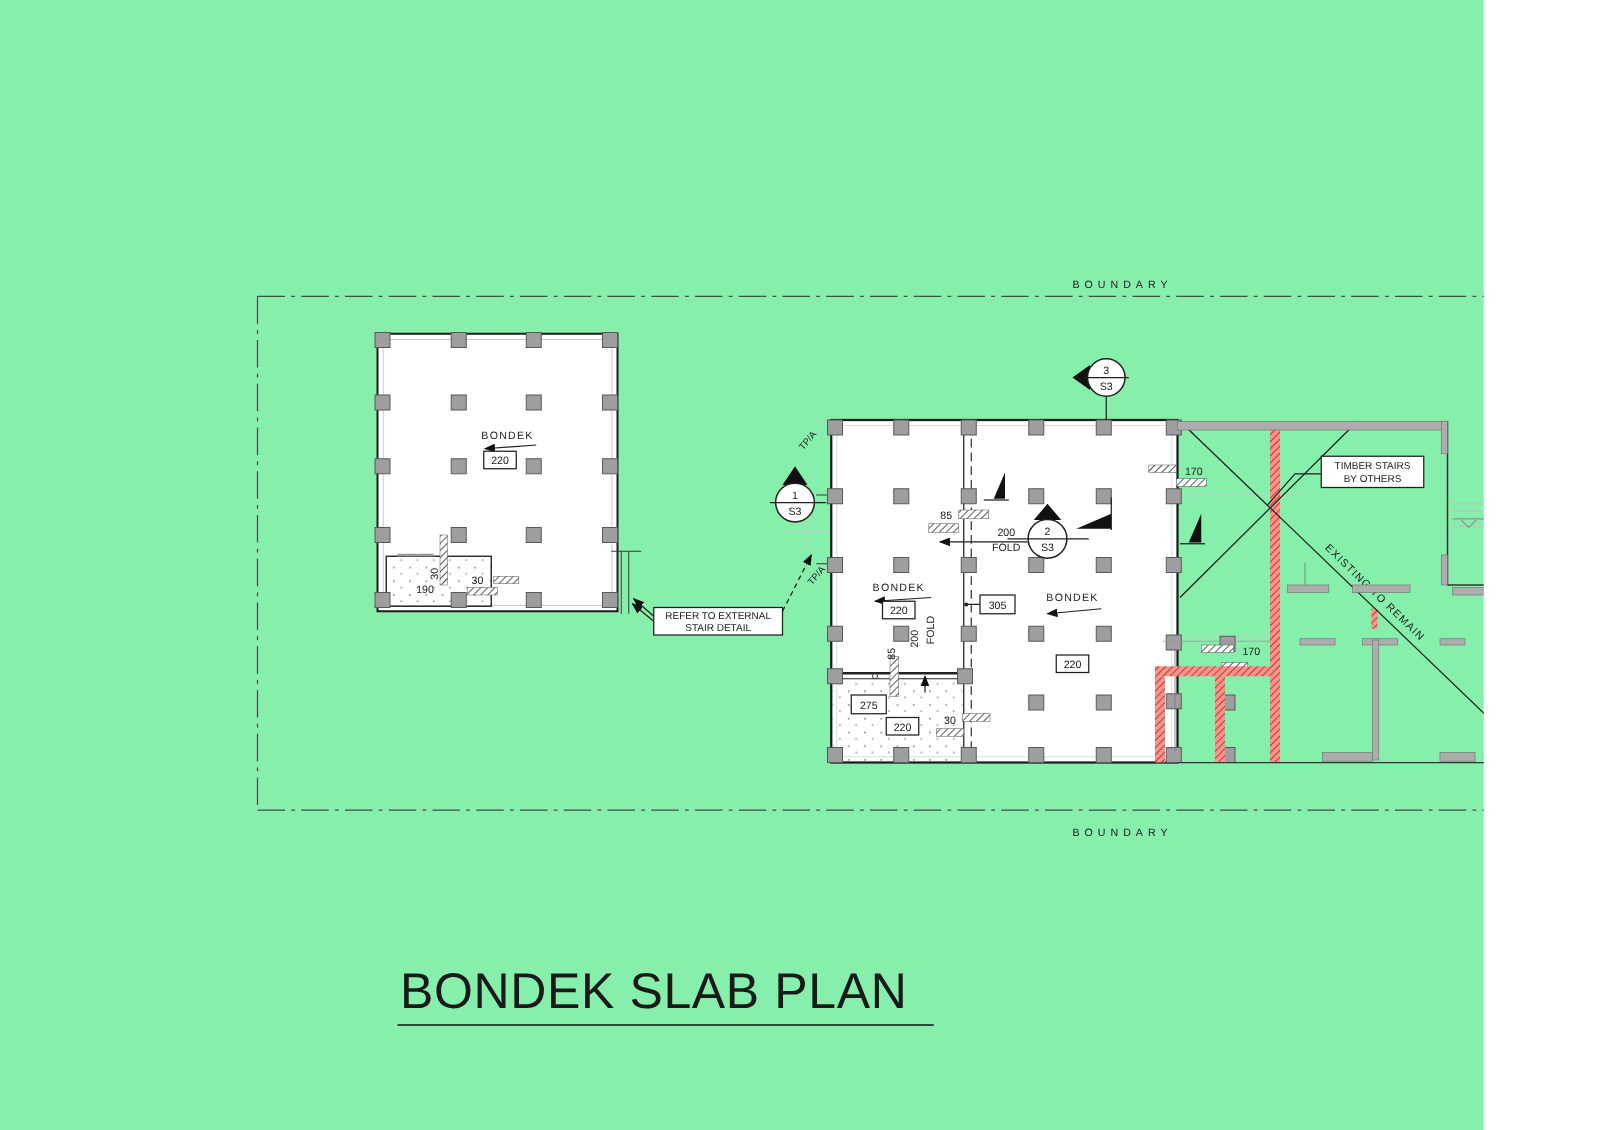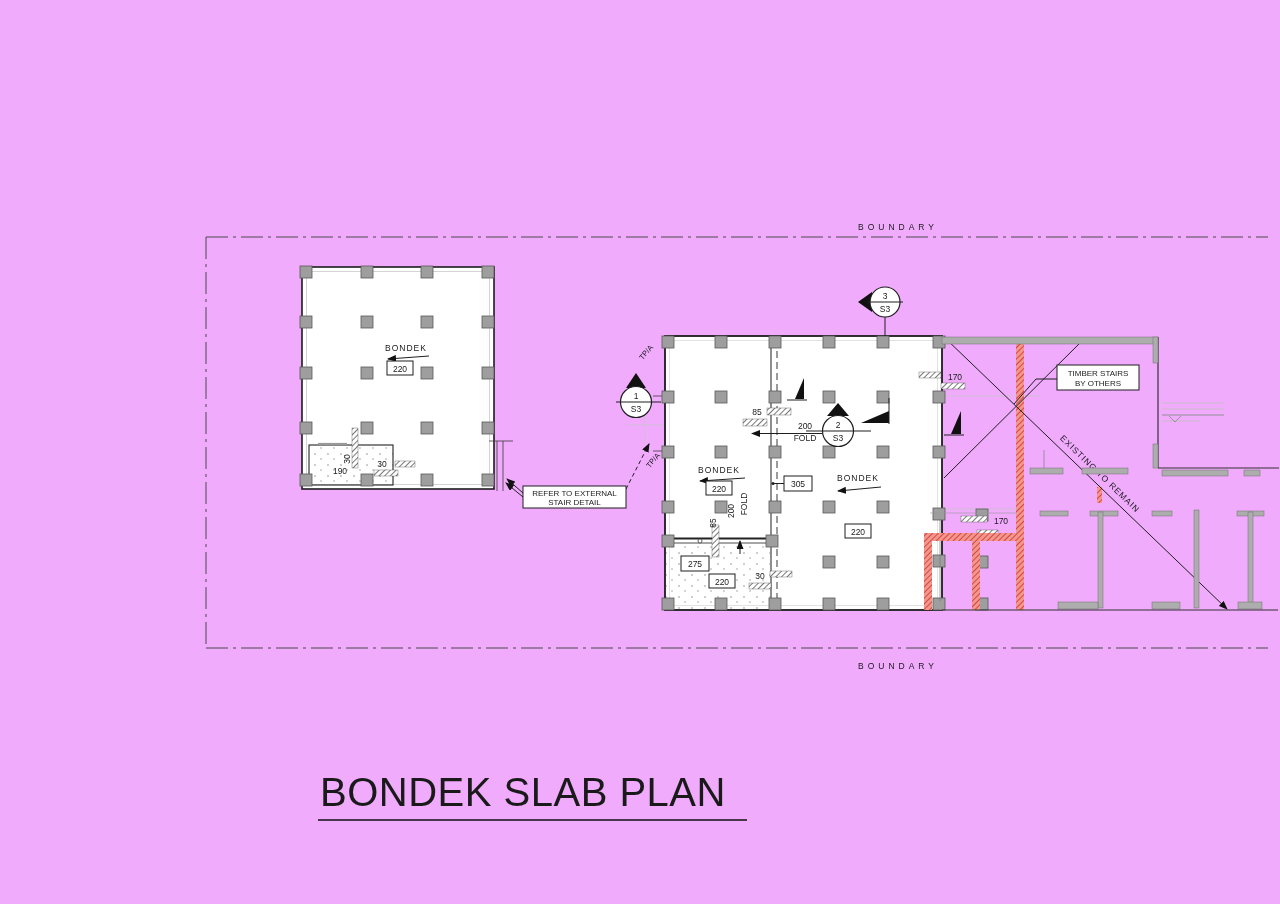--- a/index.html
+++ b/index.html
@@ -1,16 +1,16 @@
 <!DOCTYPE html>
 <html><head>
 <meta charset="utf-8">
 <style>
   html,body{margin:0;padding:0;background:#fff;}
-  #canvas{position:relative;width:1280px;height:904px;background:#f0abfc;overflow:hidden;}
+  #canvas{position:relative;width:1187px;height:904px;background:#86efac;overflow:hidden;}
   text{font-family:"Liberation Sans","DejaVu Sans",sans-serif;fill:#1a1a1a;}
   .lbl{font-size:8.5px;}
   .lbl8{font-size:8px;}
   .lbl7{font-size:7.5px;}
   .mid{text-anchor:middle;}
   .sp{letter-spacing:4px;}
   .bnd{stroke:#4a4a4a;stroke-width:1;stroke-dasharray:22 5 3 5;fill:none;}
   .wall{fill:#adadad;stroke:#6f6f6f;stroke-width:.5;}
   .col{fill:#9e9e9e;stroke:#585858;stroke-width:.8;}
   .hatch{fill:url(#hat);stroke:#555;stroke-width:.4;}

